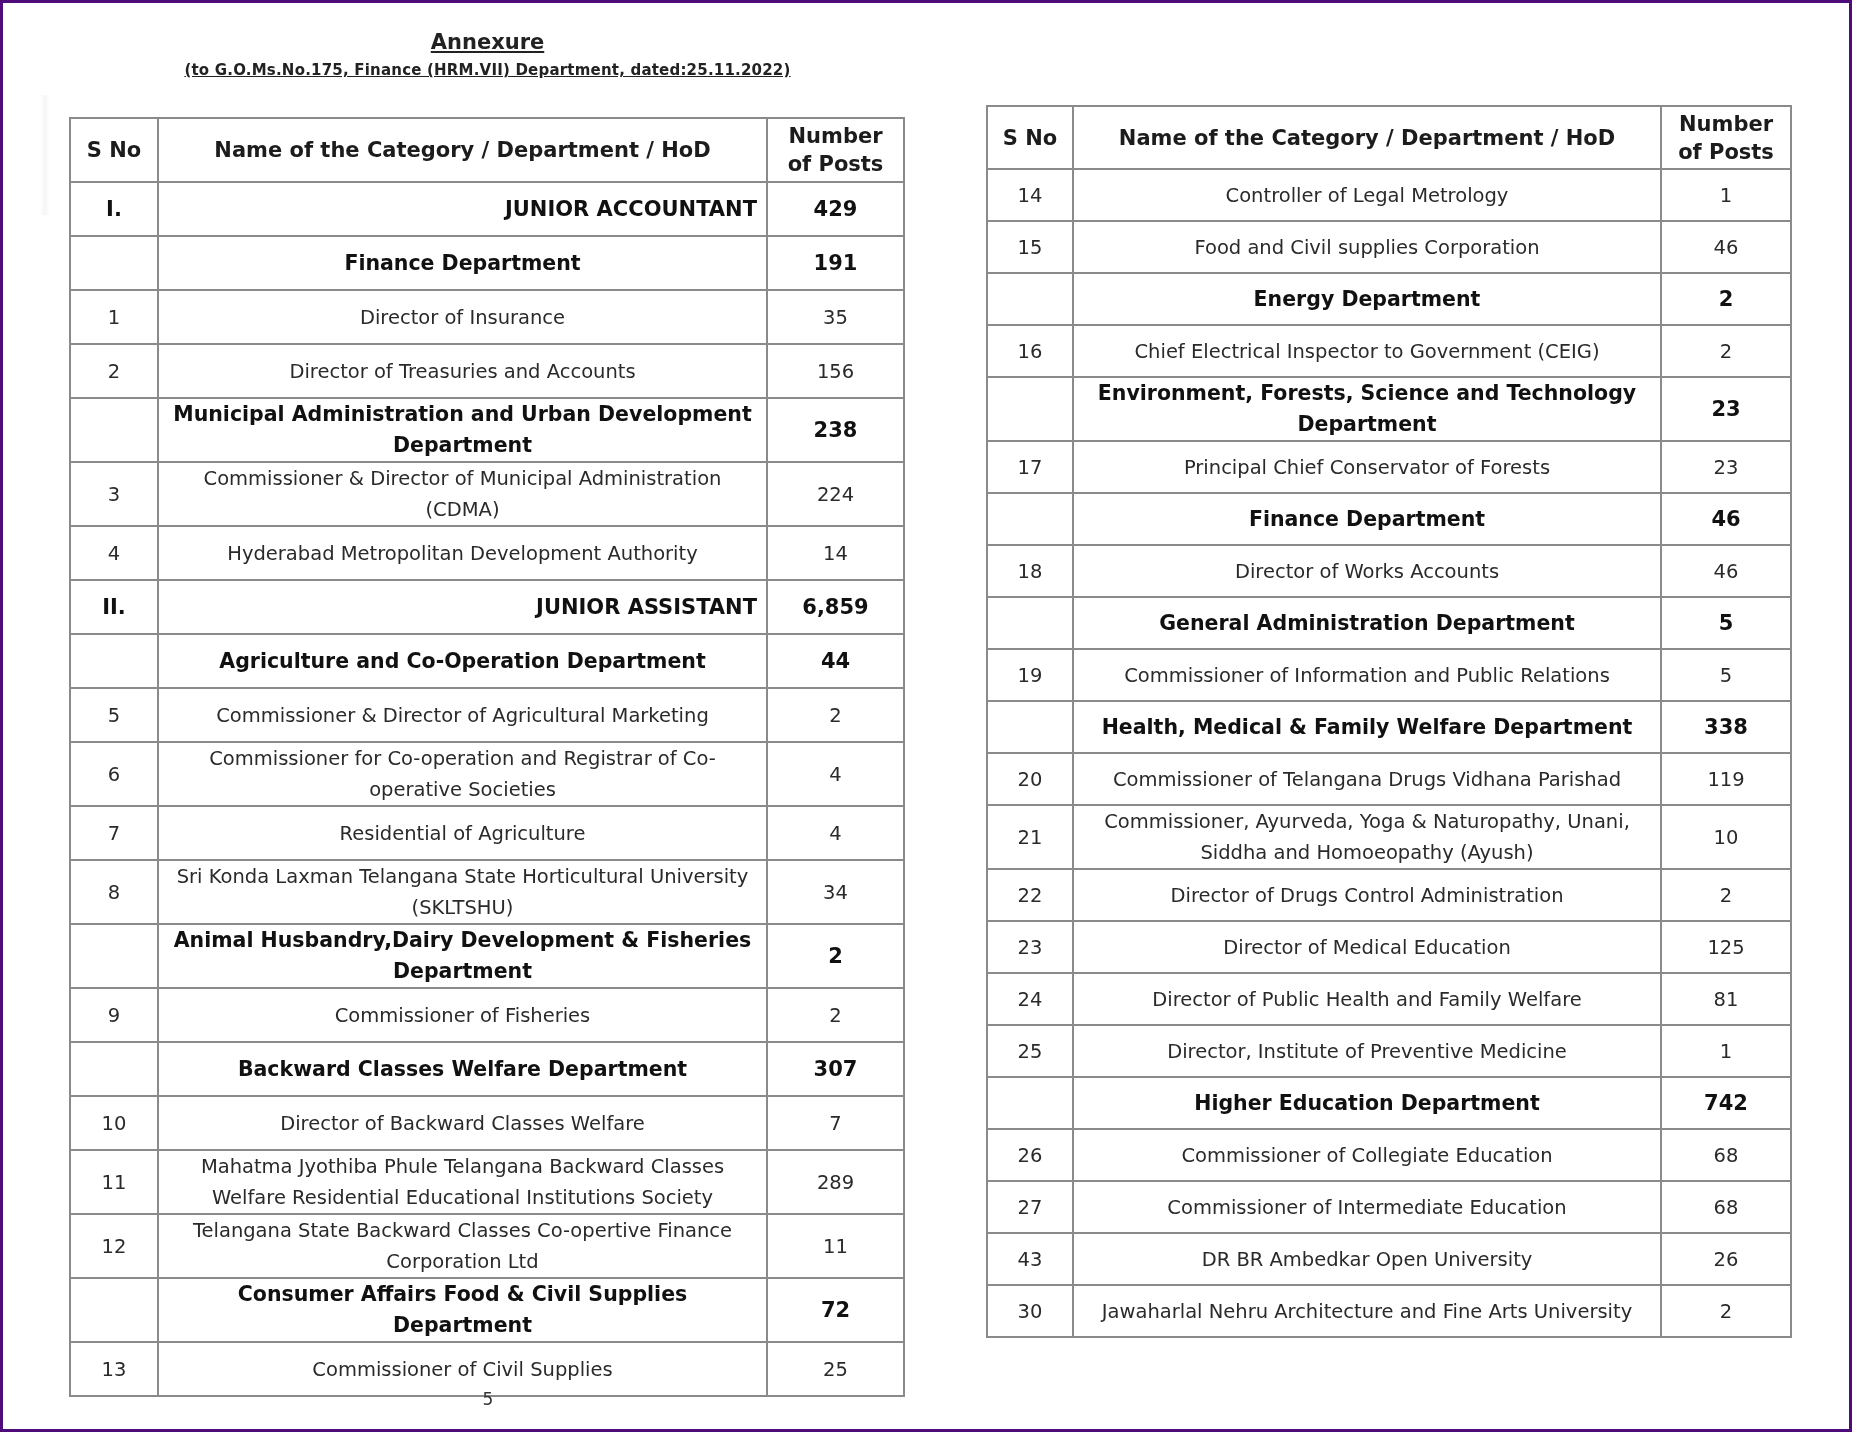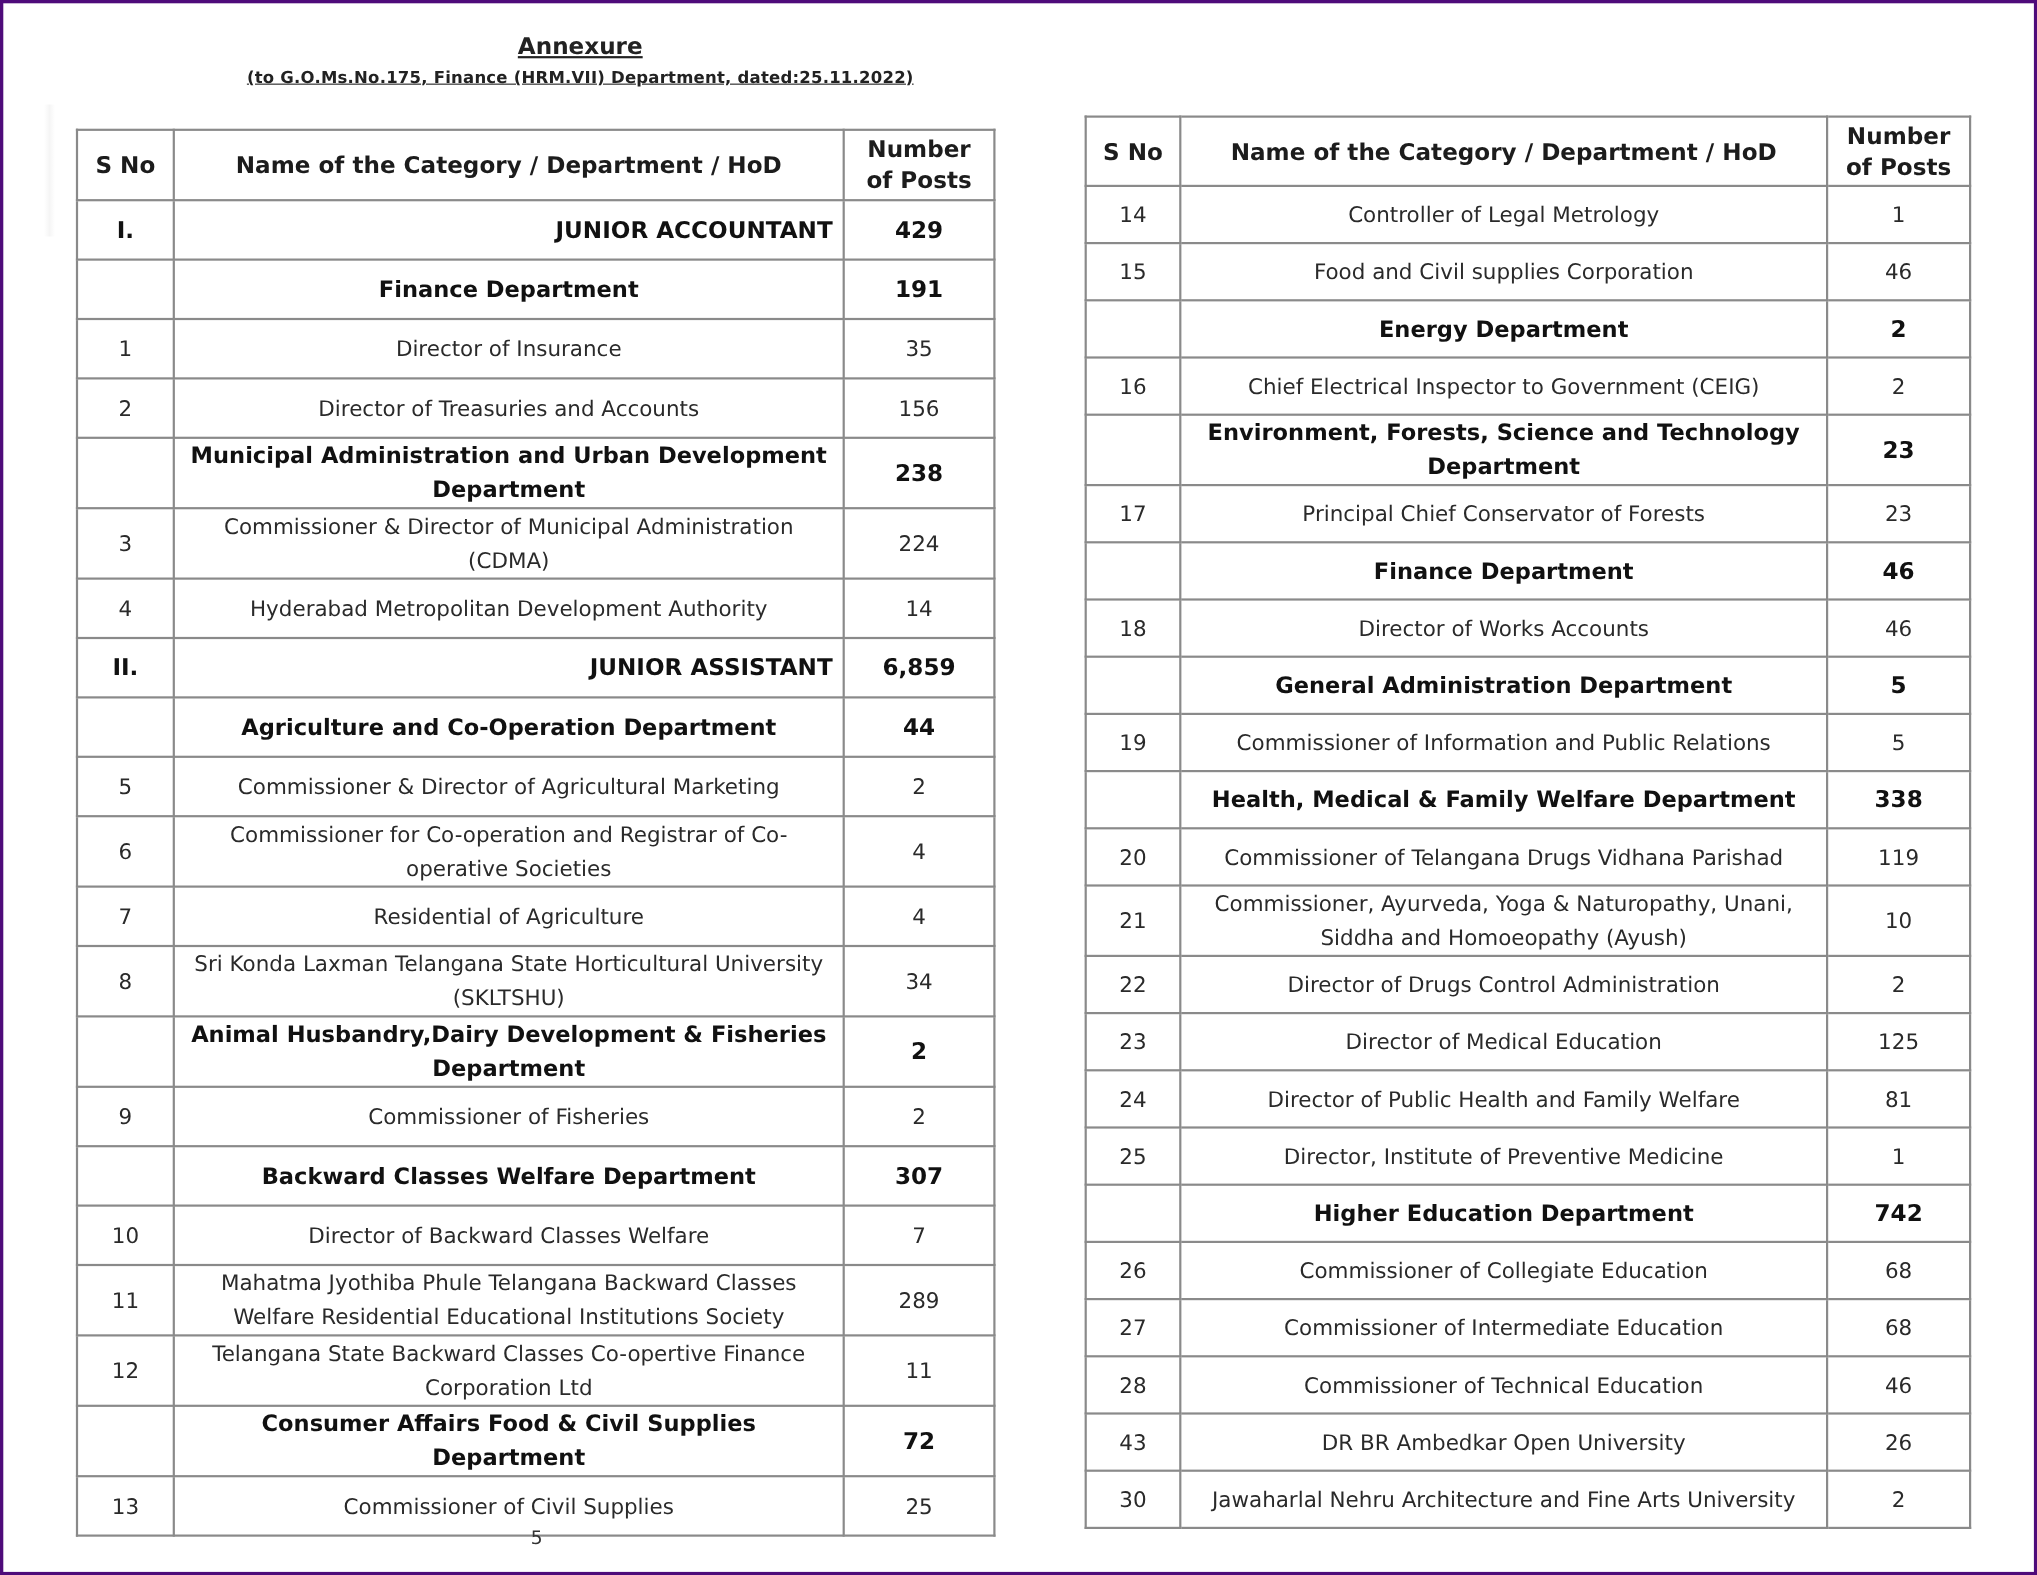--- a/index.html
+++ b/index.html
@@ -19,21 +19,20 @@
       pointer-events: none;
     }
     .page-edge {
       position: absolute; left: 40px; top: 95px; width: 10px; height: 120px;
       background: linear-gradient(to right, rgba(0,0,0,0.0), rgba(0,0,0,0.04), rgba(0,0,0,0));
     }
     .title {
       position: absolute; left: 0; width: 975px;
       text-align: center; font-weight: bold; text-decoration: underline;
       color: #222;
-      padding-left: 40px;
     }
     .title-main { top: 30px; font-size: 21px; }
     .title-sub { top: 61px; font-size: 15px; letter-spacing: 0.2px; }
 
     table.annex {
       position: absolute;
       border-collapse: collapse;
       table-layout: fixed;
     }
     table.annex td, table.annex th {
@@ -316,25 +315,20 @@
         <td class="sno">26</td>
         <td class="name">Commissioner of Collegiate Education</td>
         <td class="posts">68</td>
       </tr>
     <tr class="s">
         <td class="sno">27</td>
         <td class="name">Commissioner of Intermediate Education</td>
         <td class="posts">68</td>
       </tr>
     <tr class="s">
-        <td class="sno">28</td>
-        <td class="name">Commissioner of Technical Education</td>
-        <td class="posts">46</td>
-      </tr>
-    <tr class="s">
         <td class="sno">43</td>
         <td class="name">DR BR Ambedkar Open University</td>
         <td class="posts">26</td>
       </tr>
     <tr class="s">
         <td class="sno">30</td>
         <td class="name">Jawaharlal Nehru Architecture and Fine Arts University</td>
         <td class="posts">2</td>
       </tr>
   </tbody>

